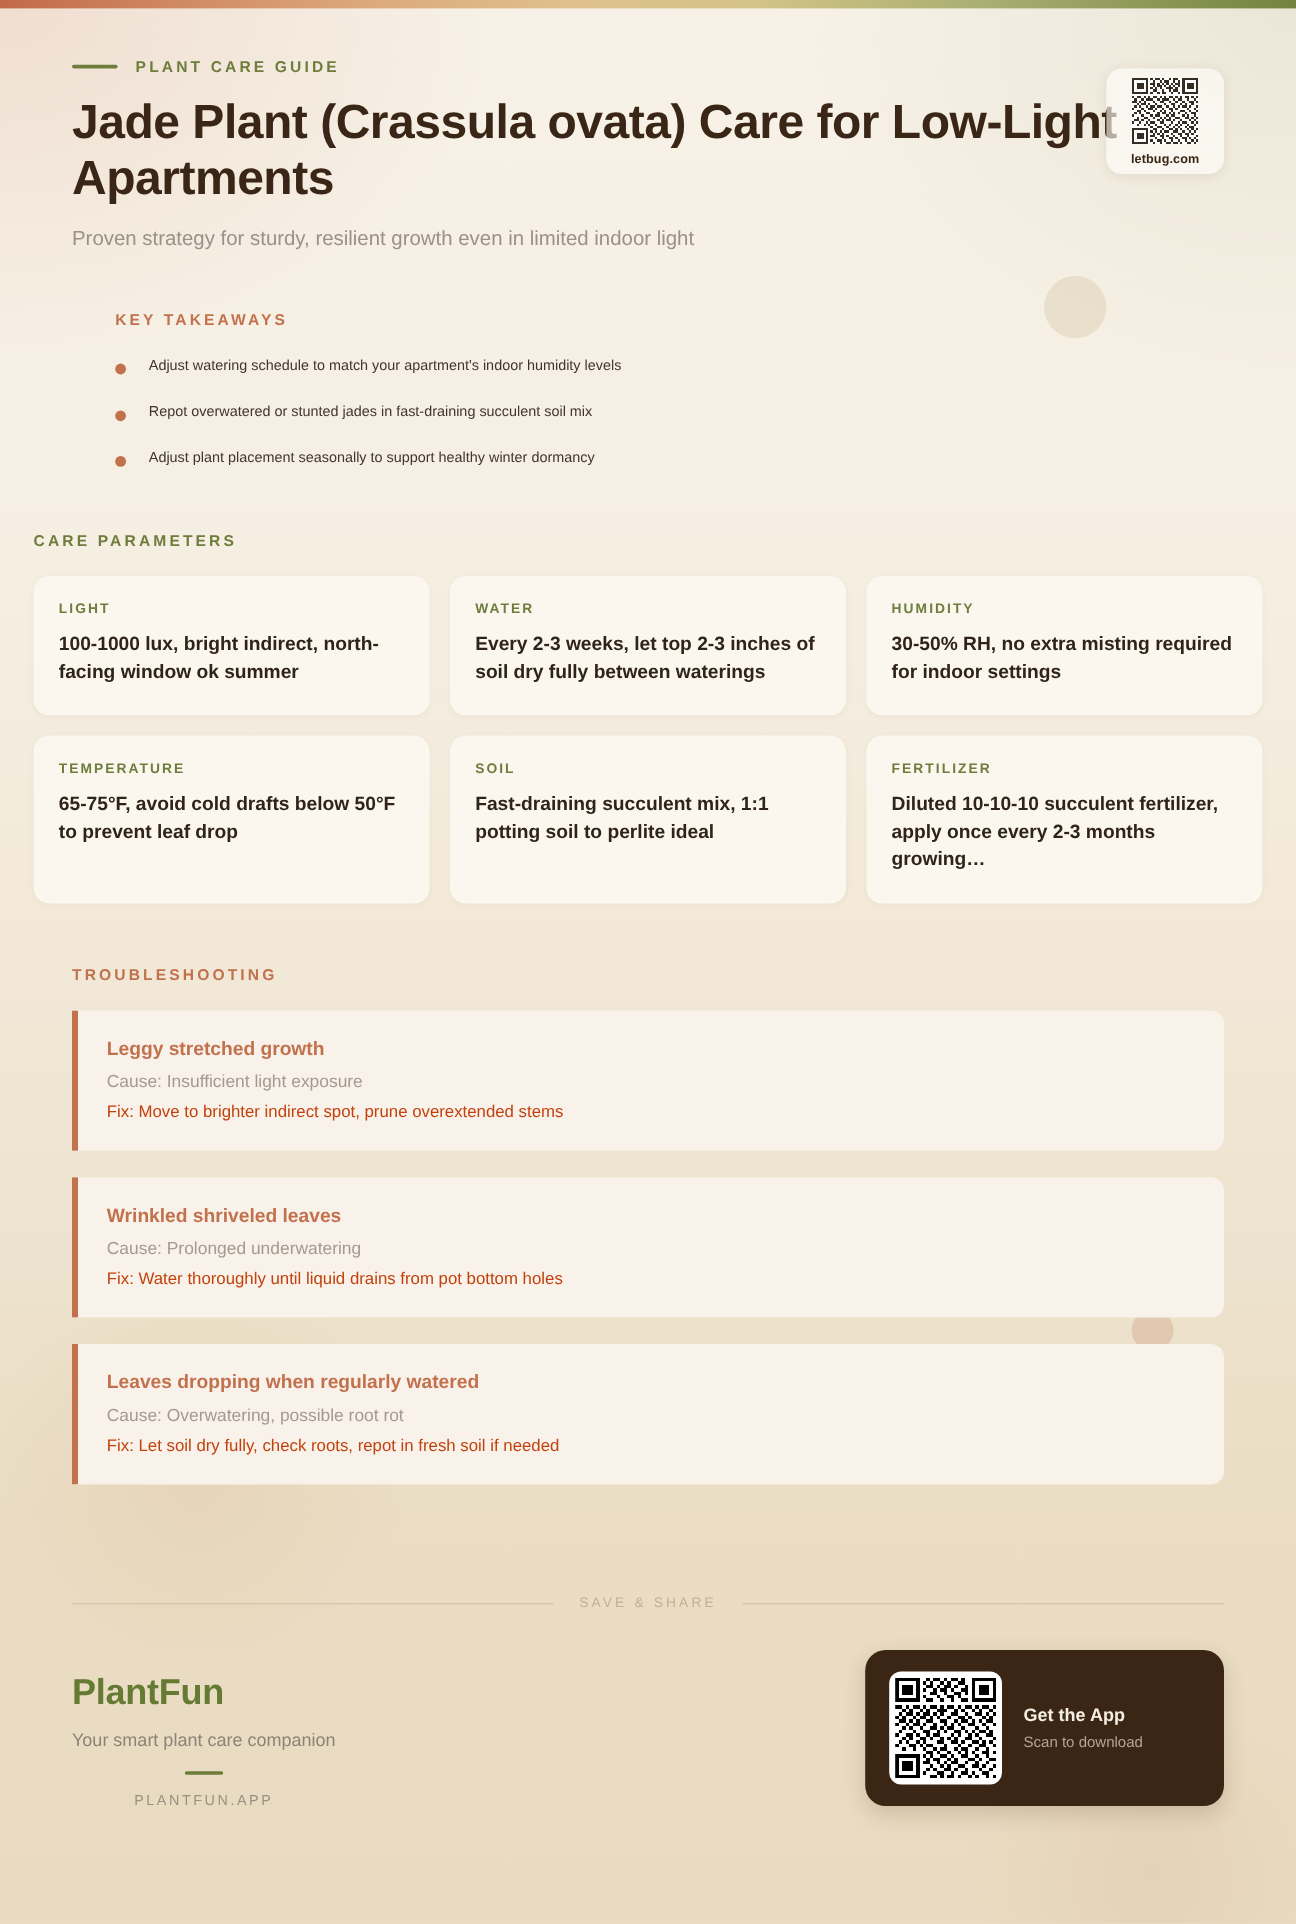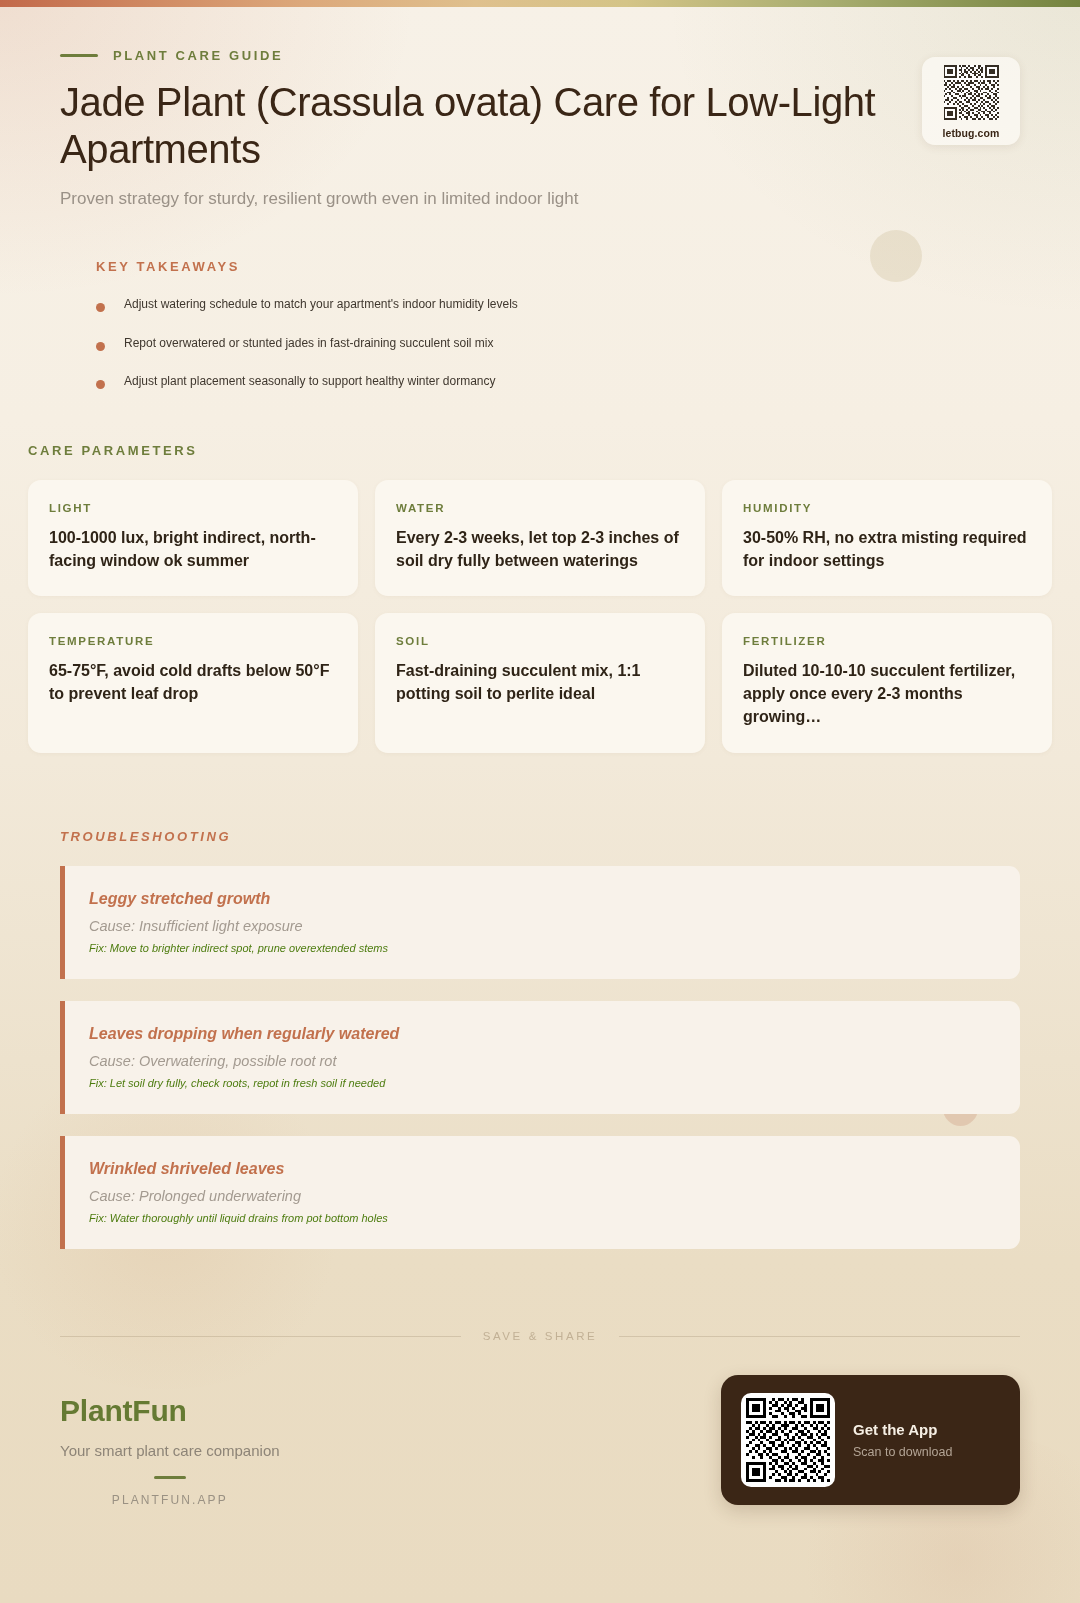--- a/index.html
+++ b/index.html
@@ -110,21 +110,21 @@
   .eyebrow-text {
     font-size: 13px;
     font-weight: 700;
     letter-spacing: 2.6px;
     color: #6E7D3C;
   }
 
   .title {
     font-size: 40px;
     line-height: 1.18;
-    font-weight: 400;
+    font-weight: 700;
     color: #3A2616;
     letter-spacing: -0.4px;
     max-width: 930px;
   }
 
   .subtitle {
     margin-top: 16px;
     font-size: 17px;
     color: #9A9187;
     font-weight: 400;
@@ -208,42 +208,42 @@
     margin-bottom: 13px;
   }
   .care-value {
     font-size: 16px;
     font-weight: 700;
     color: #2F2417;
     line-height: 1.42;
   }
 
   
-  .trouble { padding: 0 60px; margin-top: 76px; font-style: italic; }
+  .trouble { padding: 0 60px; margin-top: 52px; }
   .trouble-list { margin-top: 22px; display: flex; flex-direction: column; gap: 22px; }
   .trouble-card {
     background: #F8F2EA;
     border-left: 5px solid #C2714D;
     border-radius: 0 11px 11px 0;
     padding: 24px 24px 25px 24px;
   }
   .trouble-title {
     font-size: 16px;
     font-weight: 700;
     color: #C2714D;
     margin-bottom: 10px;
   }
   .trouble-cause {
     font-size: 14.5px;
     color: #A39A90;
     margin-bottom: 8px;
   }
   .trouble-fix {
-    font-size: 11px;
-    color: #4d7c0f;
+    font-size: 14px;
+    color: #c2410c;
   }
 
   
   .footer { position: absolute; left: 0; top: 1330px; width: 1080px; padding: 0 60px; }
 
   .divider-row {
     display: flex;
     align-items: center;
     gap: 22px;
   }
@@ -648,29 +648,29 @@
       <div class="section-label terracotta">TROUBLESHOOTING</div>
       <div class="trouble-list">
 
         <div class="trouble-card">
           <div class="trouble-title">Leggy stretched growth</div>
           <div class="trouble-cause">Cause: Insufficient light exposure</div>
           <div class="trouble-fix">Fix: Move to brighter indirect spot, prune overextended stems</div>
         </div>
 
         <div class="trouble-card">
+          <div class="trouble-title">Wrinkled shriveled leaves</div>
+          <div class="trouble-cause">Cause: Prolonged underwatering</div>
+          <div class="trouble-fix">Fix: Water thoroughly until liquid drains from pot bottom holes</div>
+        </div>
+
+        <div class="trouble-card">
           <div class="trouble-title">Leaves dropping when regularly watered</div>
           <div class="trouble-cause">Cause: Overwatering, possible root rot</div>
           <div class="trouble-fix">Fix: Let soil dry fully, check roots, repot in fresh soil if needed</div>
-        </div>
-
-        <div class="trouble-card">
-          <div class="trouble-title">Wrinkled shriveled leaves</div>
-          <div class="trouble-cause">Cause: Prolonged underwatering</div>
-          <div class="trouble-fix">Fix: Water thoroughly until liquid drains from pot bottom holes</div>
         </div>
 
       </div>
     </div>
 
   </div>
 
   <div class="footer">
     <div class="divider-row">
       <span class="divider-line"></span>

